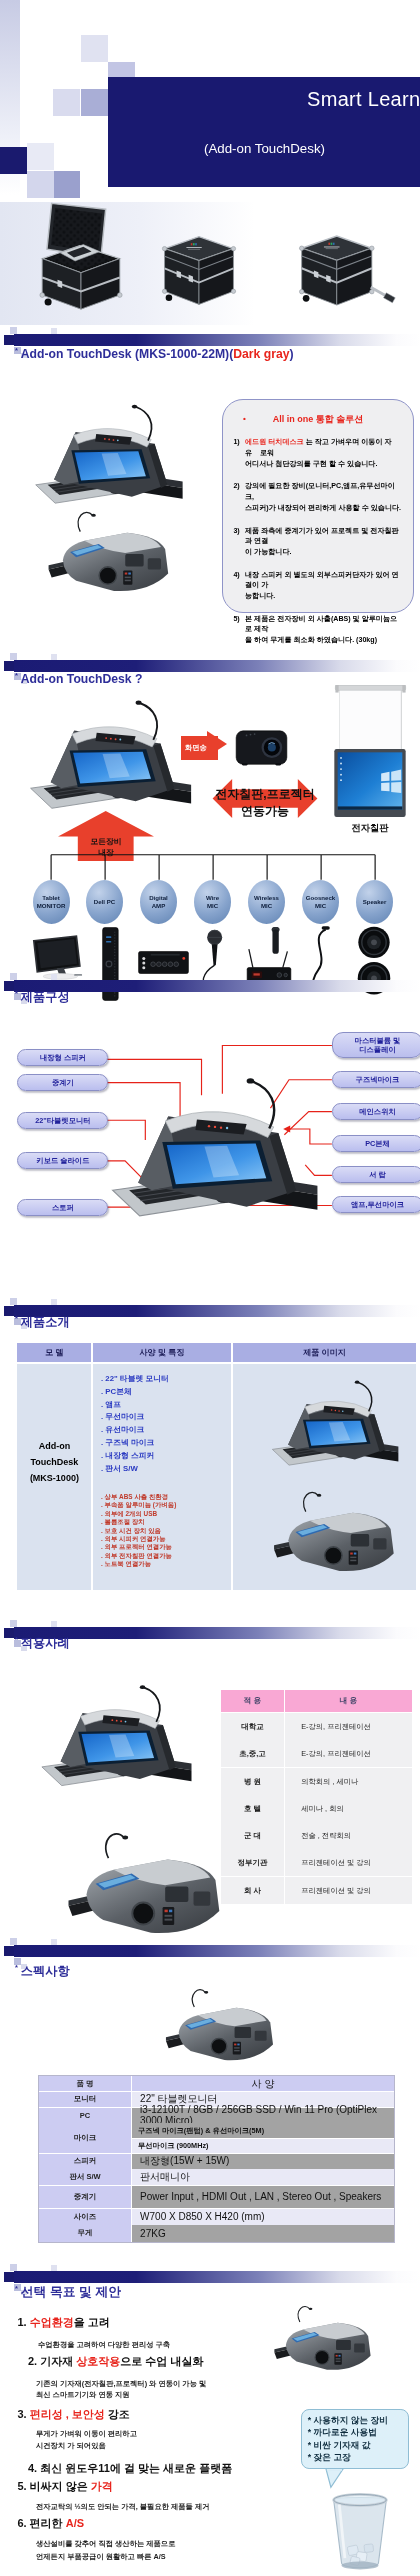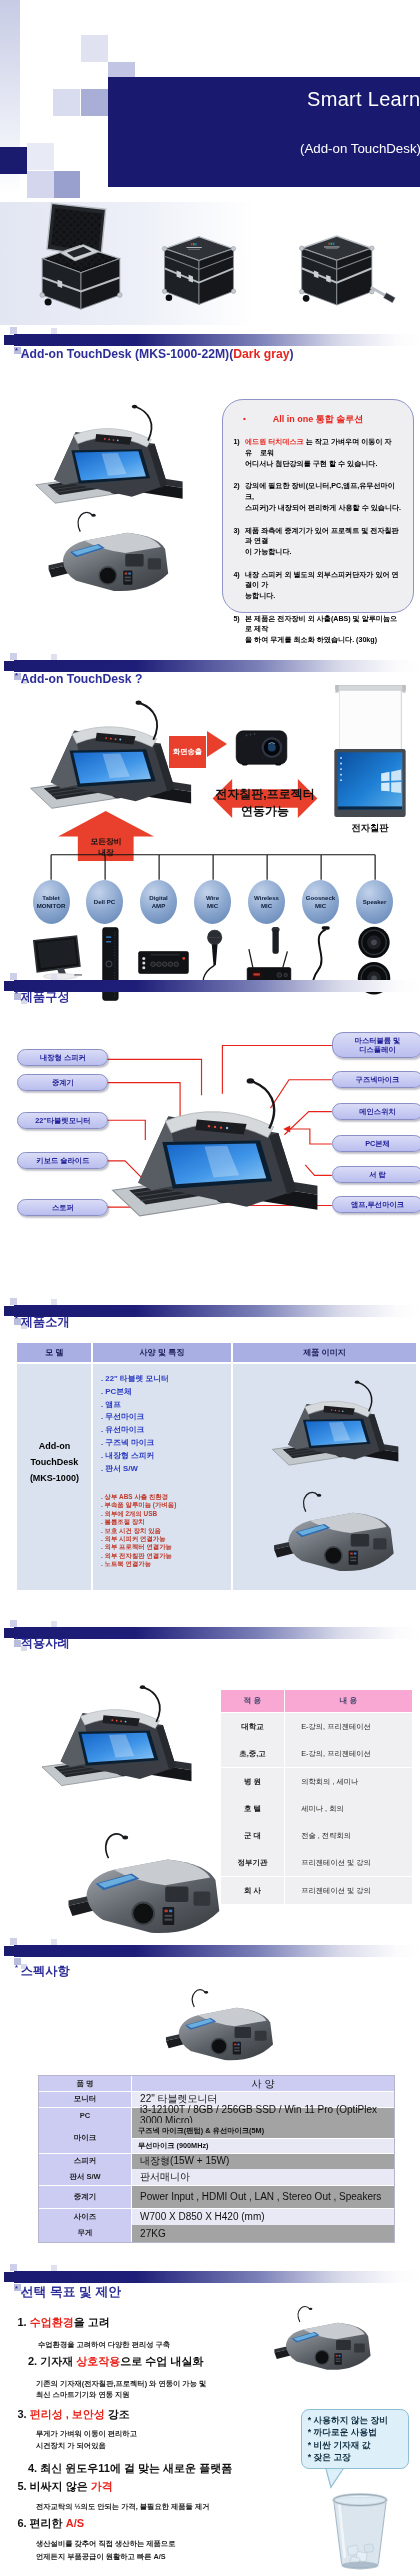--- a/index.html
+++ b/index.html
@@ -7,21 +7,21 @@
         font-family:"Liberation Sans",sans-serif;color:#000}
   .abs{position:absolute}
 
   
   .t-strip{position:absolute;left:0;top:0;width:20px;height:195px;
            background:linear-gradient(180deg,#c7cbe4,#eef0f8 70%,#fff)}
   .sq{position:absolute;width:27px;height:27px}
   .t-band{position:absolute;left:108px;top:77px;width:313px;height:110px;background:#191970}
   .t-title{position:absolute;left:108px;top:88px;width:340px;text-align:right;
            color:#fff;font-size:20px;letter-spacing:0.3px}
-  .t-sub{position:absolute;left:108px;top:141px;width:313px;text-align:right;
+  .t-sub{position:absolute;left:108px;top:141px;width:313px;text-align:center;
          color:#fff;font-size:13.3px}
 
   
   .sec-hdr{position:absolute;left:0;width:421px;height:30px}
   .hbar{position:absolute;left:14px;top:7px;right:0;height:11.6px;
         background:linear-gradient(90deg,#1b1b74 0%,#1e1e78 30%,#7b80b8 60%,#d8daea 80%,#fbfbfd 94%,#fff 100%)}
   .hsq{position:absolute}
   .hsq1{left:10.4px;top:0;width:7px;height:7px;background:#cdd0e8}
   .hsq2{left:51px;top:1.2px;width:5.8px;height:5.8px;background:#dfe1f0}
   .hsq3{left:3.5px;top:8.1px;width:10.4px;height:10.4px;background:#1a1a6e}
@@ -400,21 +400,21 @@
       <div class="hbar"></div>
   </div>
   <div class="sec-title" style="top:671px">
     <span class="star">*</span><span>Add-on TouchDesk ?</span>
   </div>
 
   <svg class="abs" style="left:20.3px;top:695px" width="177" height="118" viewBox="0 -30 300 200">
       <use href="#dev-front"></use>
     </svg>
 
-  <div class="red-label" style="left:169px;top:736px;width:37px;height:32px">화면송출</div>
+  <div class="red-label" style="left:181px;top:736px;width:37px;height:24px">화면송출</div>
   <div class="tri-right" style="left:207px;top:731px"></div>
 
   <svg class="abs" style="left:235px;top:725px" width="53" height="44" viewBox="0 0 92 76">
       <use href="#projector"></use>
     </svg>
   <svg class="abs" style="left:333px;top:685px" width="75" height="81" viewBox="0 0 130 150">
       <use href="#proj-screen"></use>
     </svg>
   <svg class="abs" style="left:333px;top:749px" width="74" height="68" viewBox="0 0 128 122">
       <use href="#whiteboard"></use>

